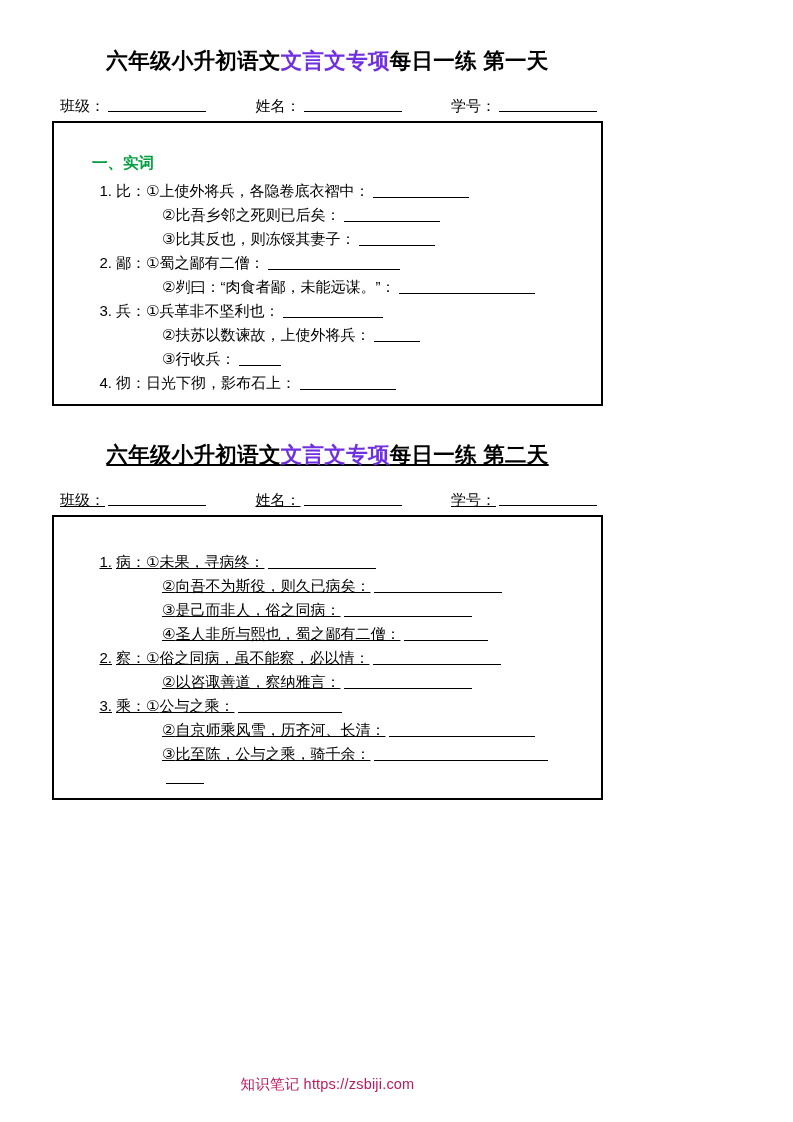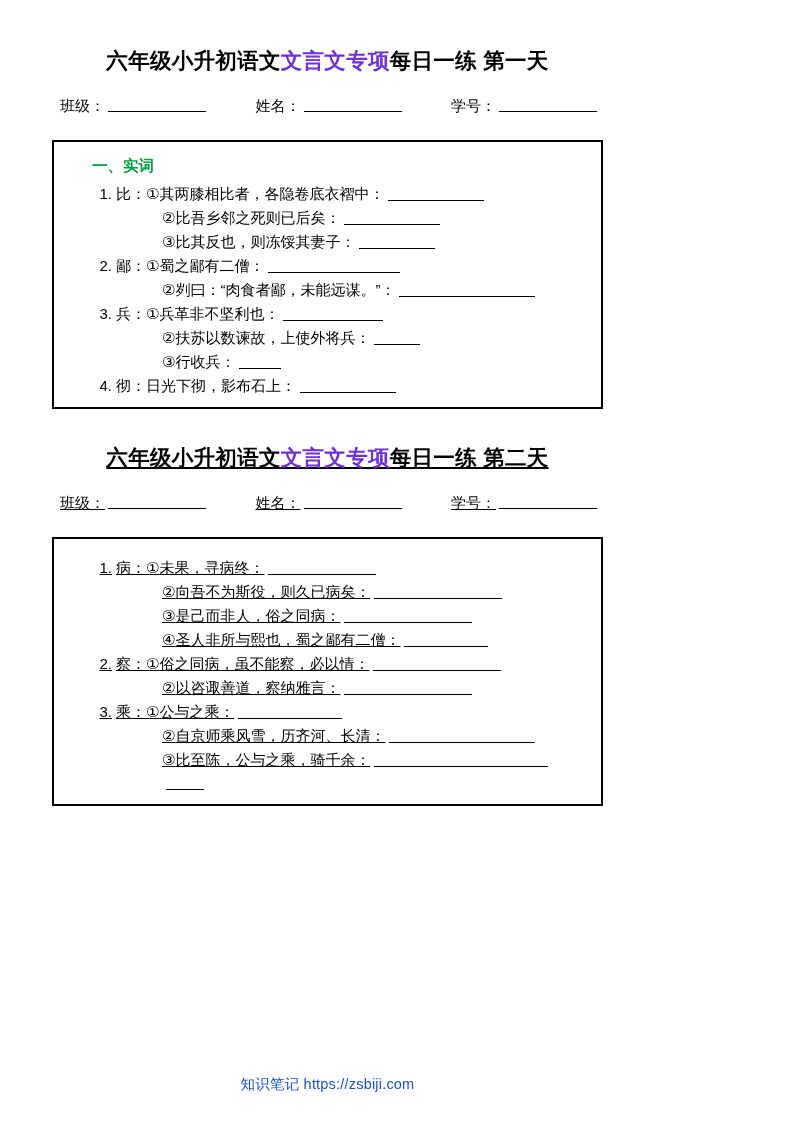--- a/index.html
+++ b/index.html
@@ -51,22 +51,22 @@
     display: inline-block;
     border-bottom: 1px solid #000;
     height: 15px;
     margin-left: 3px;
   }
   .spacer { flex: 1 1 auto; }
 
   
   .qbox {
     border: 2px solid #000;
-    margin-top: 24px;
-    padding: 12px 16px 14px 16px;
+    margin-top: 5px;
+    padding: 28px 16px 14px 16px;
   }
   .section-head {
     color: #00a040;
     font-weight: bold;
     font-size: 15.5px;
     margin: 2px 0 4px 22px;
   }
   .entry {
     font-size: 15px;
     line-height: 1.0;
@@ -102,21 +102,21 @@
   
   .block2 { margin-top: 34px; text-decoration: underline; }
 
   
   .watermark {
     position: absolute;
     left: 0;
     right: 0;
     bottom: 28px;
     text-align: center;
-    color: #1d4ed8;
+    color: #be185d;
     font-size: 14.5px;
     letter-spacing: 0.2px;
   }
 </style>
 </head>
 <body>
 
 <div class="page">
 
   <div>
@@ -141,21 +141,21 @@
       </div>
     </div>
 
     <div class="qbox">
       <div class="section-head">一、实词</div>
 
       <div class="entry">
         <span class="num">1.</span>
           <span class="head">比：</span>
           <span class="txt">①</span>
-          <span class="txt">其两膝相比者，各隐卷底衣褶中：</span>
+          <span class="txt">上使外将兵，各隐卷底衣褶中：</span>
           <span class="ul" style="width:96px"></span>
       </div>
 
       <div class="entry">
         <span class="num"></span>
           <span class="sub-pad" style="width:46px"></span>
           <span class="txt">②</span>
           <span class="txt">比吾乡邻之死则已后矣：</span>
           <span class="ul" style="width:96px"></span>
       </div>

